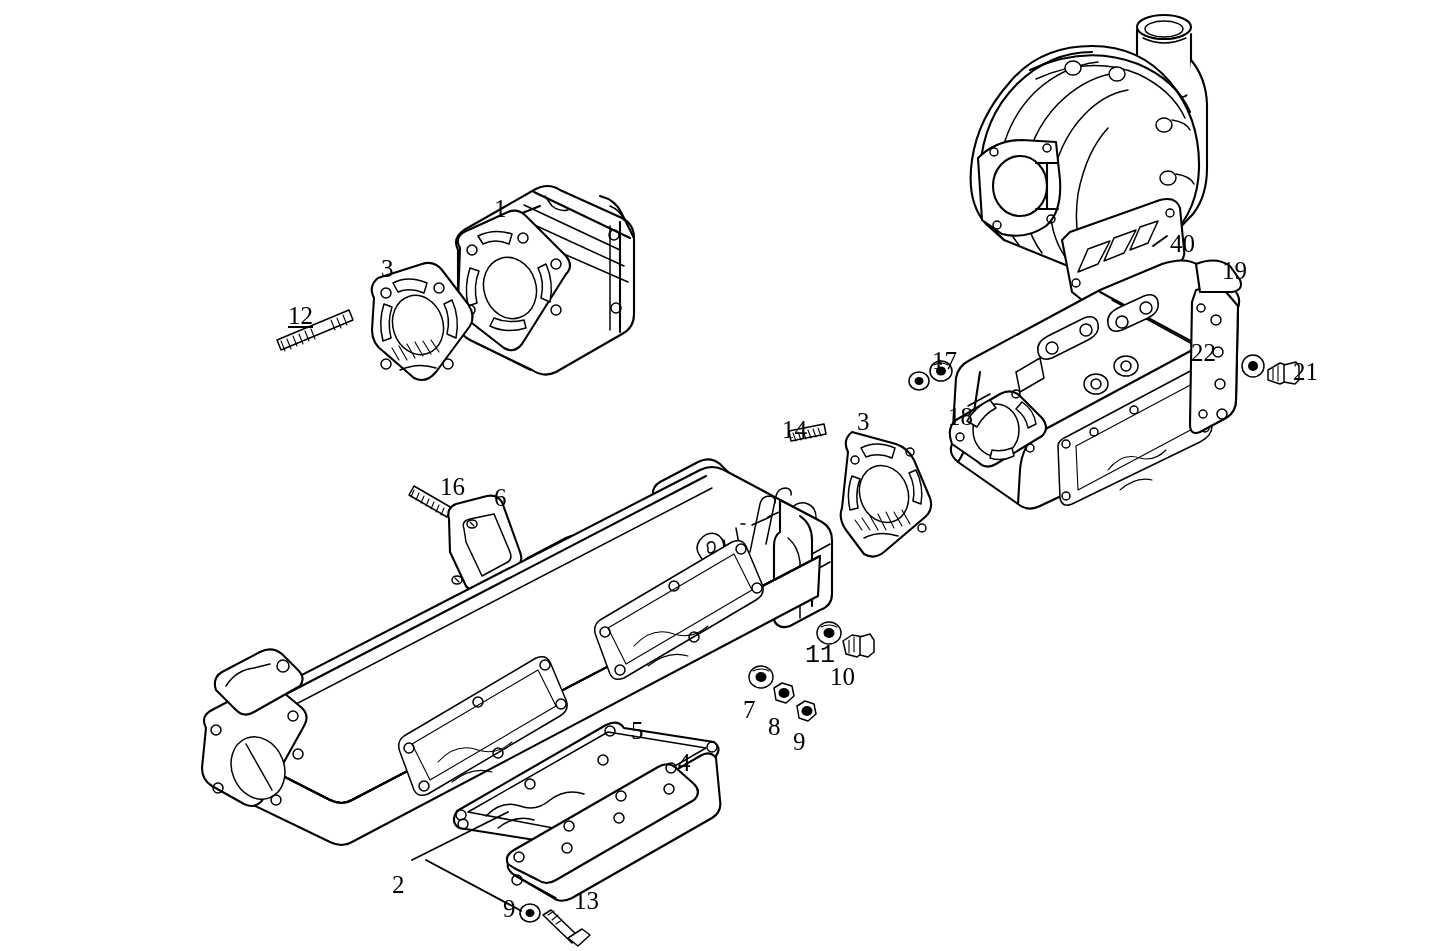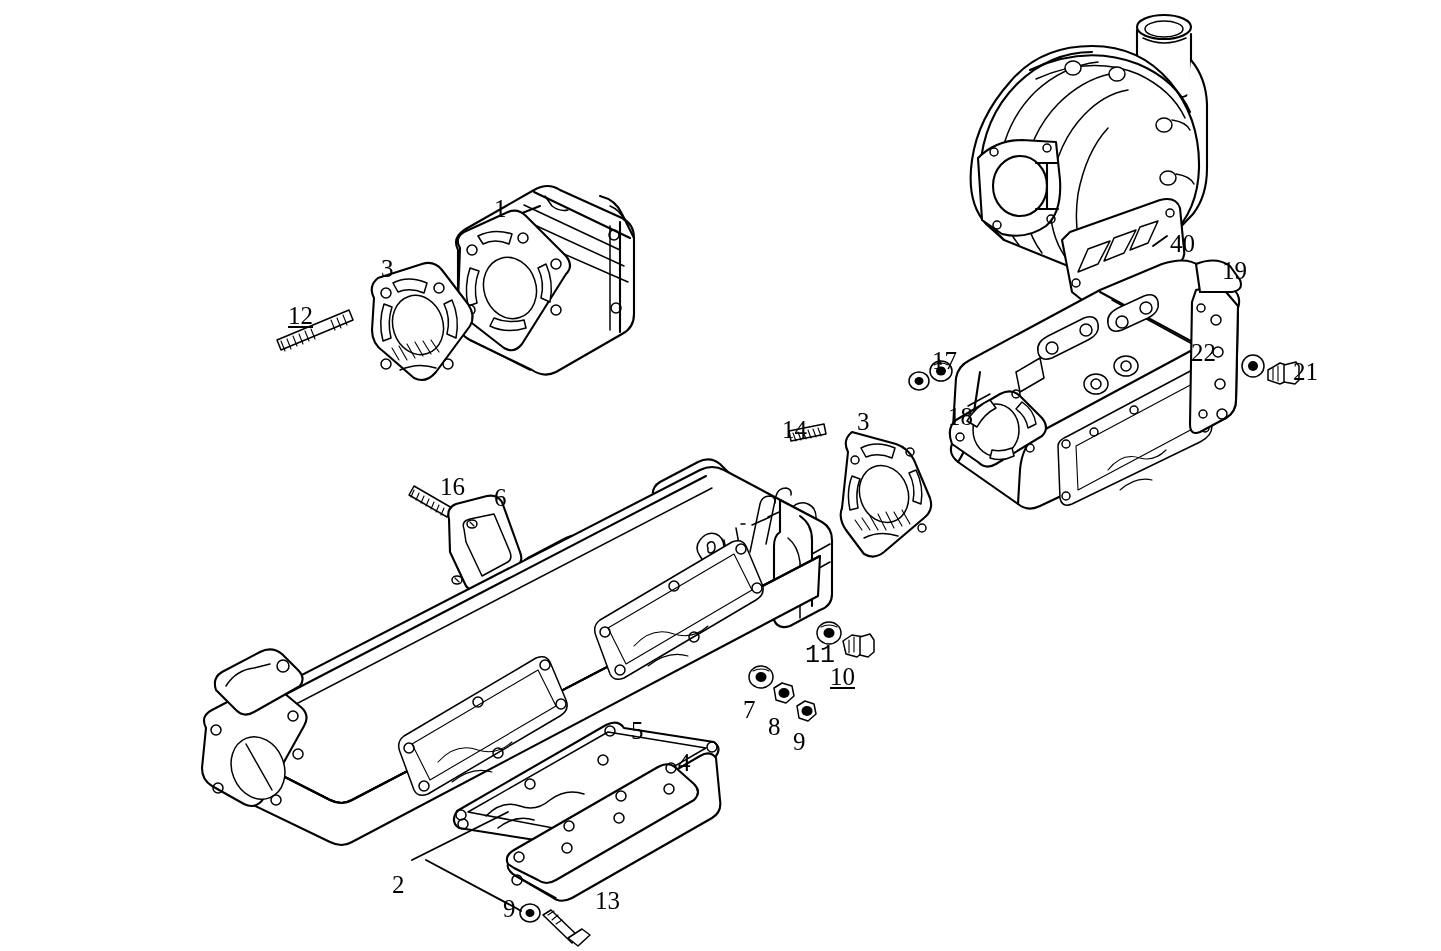--- a/index.html
+++ b/index.html
@@ -439,24 +439,24 @@
   <div class="callout" style="left:494px;top:196px;">1</div>
   <div class="callout" style="left:392px;top:872px;">2</div>
   <div class="callout" style="left:381px;top:256px;">3</div>
   <div class="callout" style="left:857px;top:409px;">3</div>
   <div class="callout" style="left:678px;top:750px;">4</div>
   <div class="callout" style="left:631px;top:718px;">5</div>
   <div class="callout" style="left:494px;top:485px;">6</div>
   <div class="callout" style="left:743px;top:697px;">7</div>
   <div class="callout" style="left:768px;top:714px;">8</div>
   <div class="callout" style="left:793px;top:729px;">9</div>
-  <div class="callout" style="left:830px;top:664px;text-decoration:underline;">10</div>
+  <div class="callout" style="left:830px;top:664px;">10</div>
   <div class="callout" style="left:805px;top:643px;font-family:Liberation Mono, monospace;">11</div>
   <div class="callout" style="left:288px;top:303px;text-decoration:underline;">12</div>
-  <div class="callout" style="left:595px;top:888px;">13</div>
+  <div class="callout" style="left:574px;top:888px;">13</div>
   <div class="callout" style="left:782px;top:417px;text-align:right;">14</div>
   <div class="callout" style="left:503px;top:896px;">9</div>
   <div class="callout" style="left:440px;top:474px;">16</div>
   <div class="callout" style="left:932px;top:348px;">17</div>
   <div class="callout" style="left:948px;top:366px;margin-top:38px;">18</div>
   <div class="callout" style="left:1222px;top:258px;">19</div>
   <div class="callout" style="left:1170px;top:231px;">40</div>
   <div class="callout" style="left:1293px;top:359px;">21</div>
   <div class="callout" style="left:1191px;top:340px;">22</div>
 

